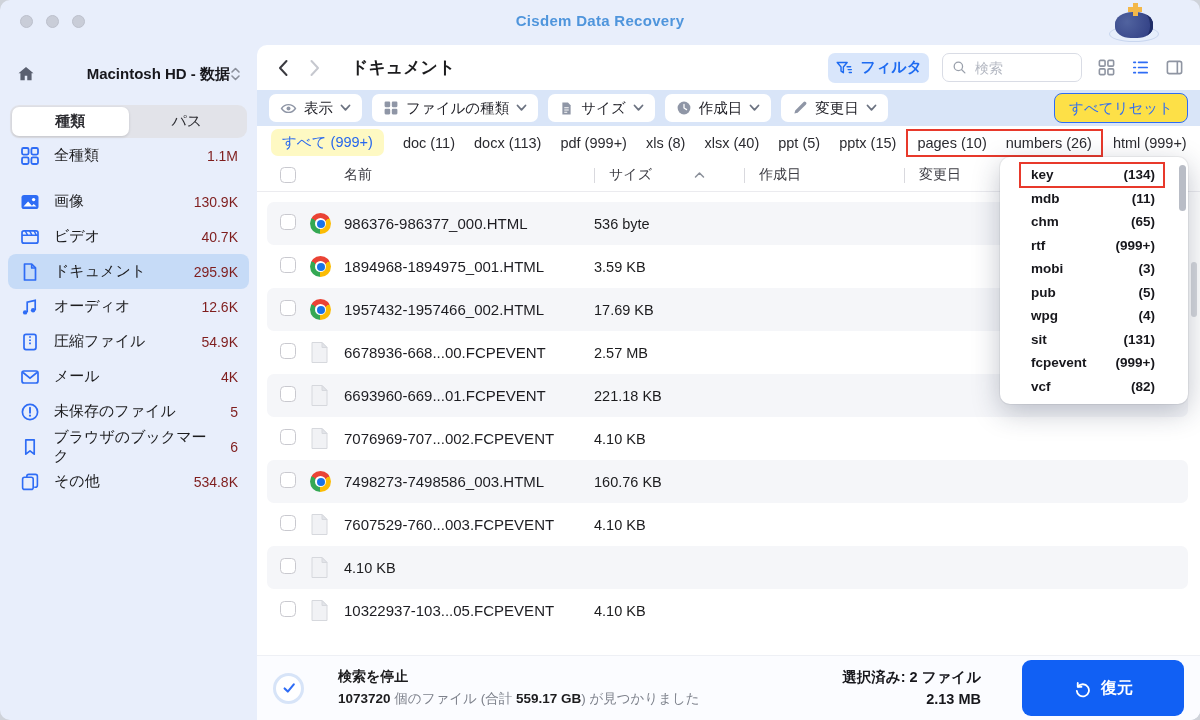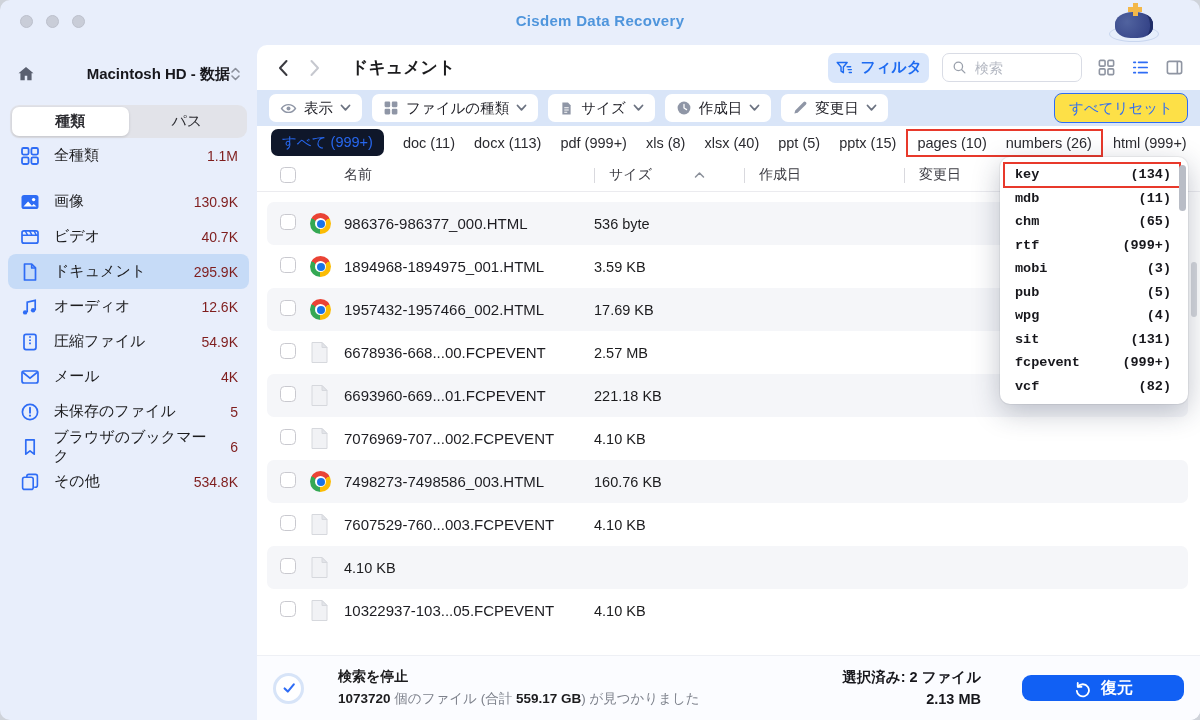--- a/index.html
+++ b/index.html
@@ -61,21 +61,21 @@
   .pill{display:flex;align-items:center;gap:7px;background:#fff;height:28px;padding:0 11px;
     border-radius:7px;font-size:14.5px;color:#23232a;}
   .pill-icn{color:#8f96a6;}
   .pill-chev{color:#6b7280;}
   .reset-btn{margin-left:auto;background:#fde047;border:1.5px solid #2e6cf5;color:#2e6cf5;height:30px;
     padding:0 14px;border-radius:8px;font-size:14.5px;display:flex;align-items:center;}
 
   .chips-row{height:33px;display:flex;align-items:center;padding:0 14px;gap:19px;
     font-size:14.5px;color:#2b2b30;}
   .chip{white-space:nowrap;}
-  .chip[data-active="true"]{background:#0f172a;color:#2767ee;padding:4px 11px;border-radius:7px;}
+  .chip[data-active="true"]{background:#fef9c3;color:#2767ee;padding:4px 11px;border-radius:7px;}
   .chip-group{display:flex;gap:19px;border:2.5px solid #e8392b;padding:4px 9px;margin:0 -9px;}
 
   .table-header{height:33px;display:grid;grid-template-columns:30px 34px 250px 150px 160px 1fr;
     align-items:center;padding:0 12px 0 23px;border-bottom:1px solid #ebebef;color:#3c3c43;font-size:14px;}
   .th{display:flex;align-items:center;height:100%;}
   .th.sep::before{content:"";width:1px;height:15px;background:#d9d9de;margin-right:14px;}
   .sort-caret{margin-left:42px;color:#8a8f99;}
   .cb{width:16px;height:16px;border:1.5px solid #c9c9cf;border-radius:4.5px;background:#fff;display:inline-block;}
 
   .table-body{flex:1;overflow:hidden;padding:10px 12px 0 10px;position:relative;}
@@ -97,27 +97,27 @@
   
   .footer{height:65px;display:flex;align-items:center;padding:0 16px;background:#fbfcff;
     border-top:1px solid #eef0f5;gap:21px;}
   .stop-circle{width:31px;height:31px;border-radius:50%;background:#fff;border:3px solid #d7e4f8;
     display:flex;align-items:center;justify-content:center;flex:none;}
   .stop-texts{margin-left:13px;}
   .stop-label{font-weight:700;font-size:14px;color:#1c1c1e;}
   .found-line{color:#7e828c;font-size:13.5px;margin-top:4px;}
   .found-line b{color:#1c1c1e;}
   .sel-info{margin-left:auto;text-align:right;font-weight:700;font-size:14.5px;line-height:1.55;color:#17171c;}
-  .recover-btn{margin-left:20px;width:162px;height:26px;background:#1160f4;color:#fff;border-radius:9px;
+  .recover-btn{margin-left:20px;width:162px;height:56px;background:#1160f4;color:#fff;border-radius:9px;
     display:flex;align-items:center;justify-content:center;gap:9px;font-size:16px;font-weight:700;border:none;}
 
   
   .type-menu{position:absolute;left:1000px;top:157px;width:188px;height:247px;background:#fff;
     border-radius:10px;box-shadow:0 8px 28px rgba(30,40,70,.28),0 0 0 1px rgba(0,0,0,.05);
-    padding:6px 0;z-index:5;font-family:Liberation Mono, monospace;}
+    padding:6px 16px;z-index:5;}
   .menu-item{position:relative;display:flex;align-items:center;height:23.5px;padding:0 17px 0 15px;
     font-size:13.5px;font-weight:700;color:#17171c;}
   .menu-count{margin-left:auto;}
   .menu-item[data-boxed="true"]::after{content:"";position:absolute;left:3px;right:7px;top:-1px;
     bottom:-1px;border:2.5px solid #e8392b;pointer-events:none;}
   .menu-scroll{position:absolute;right:2.5px;top:8px;width:7px;height:46px;background:#b9bdc6;border-radius:4px;}
 </style>
 </head>
 <body>
 

